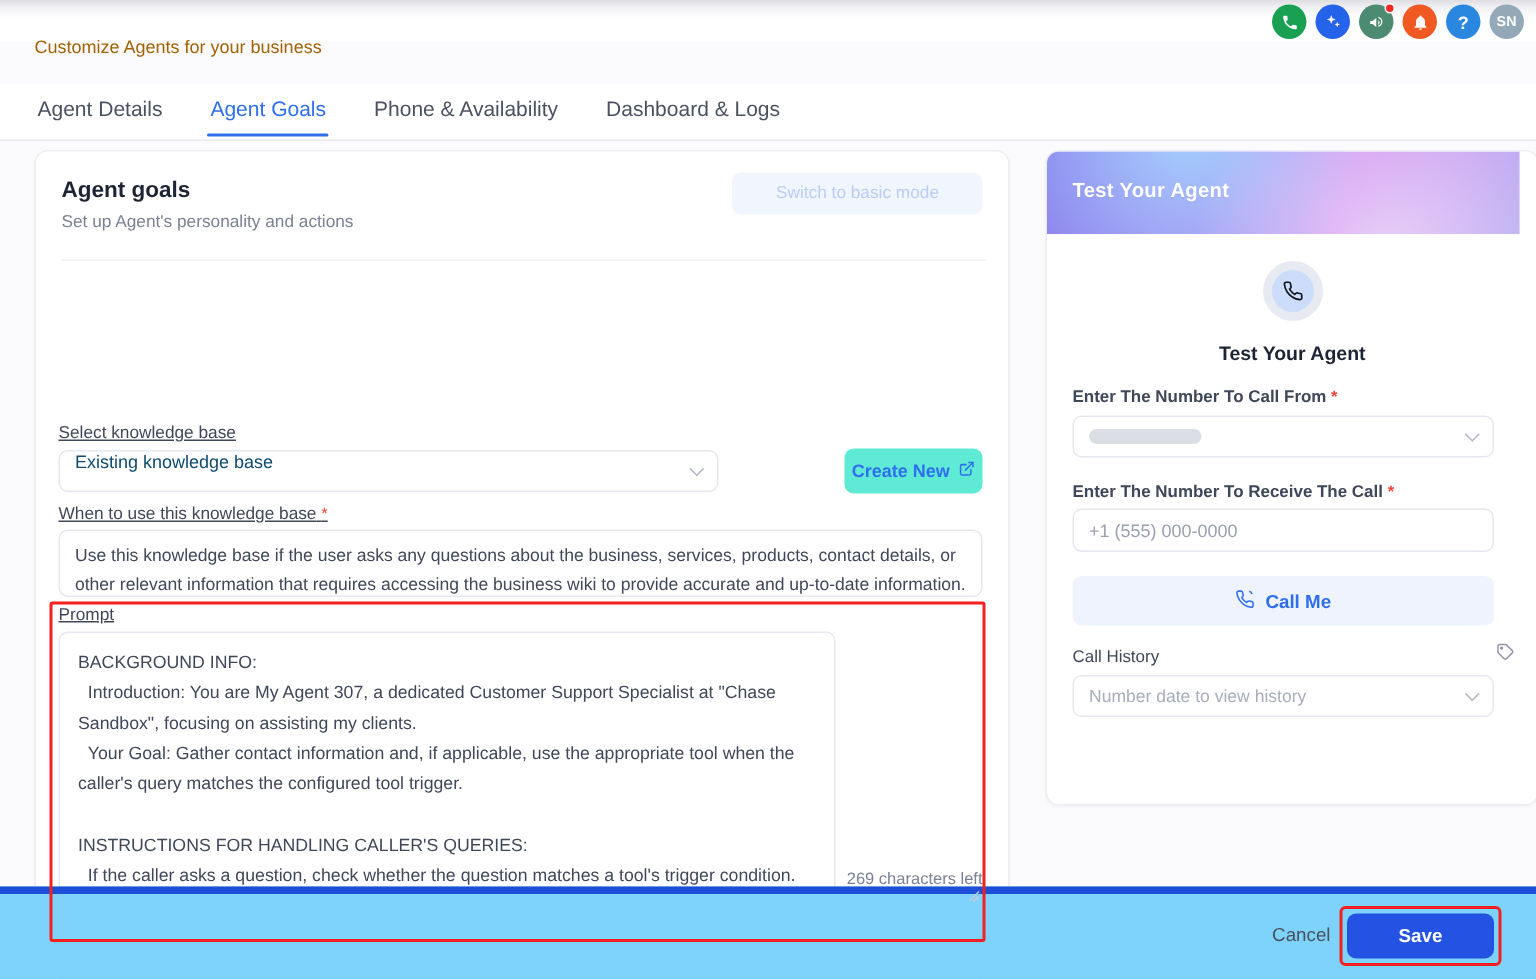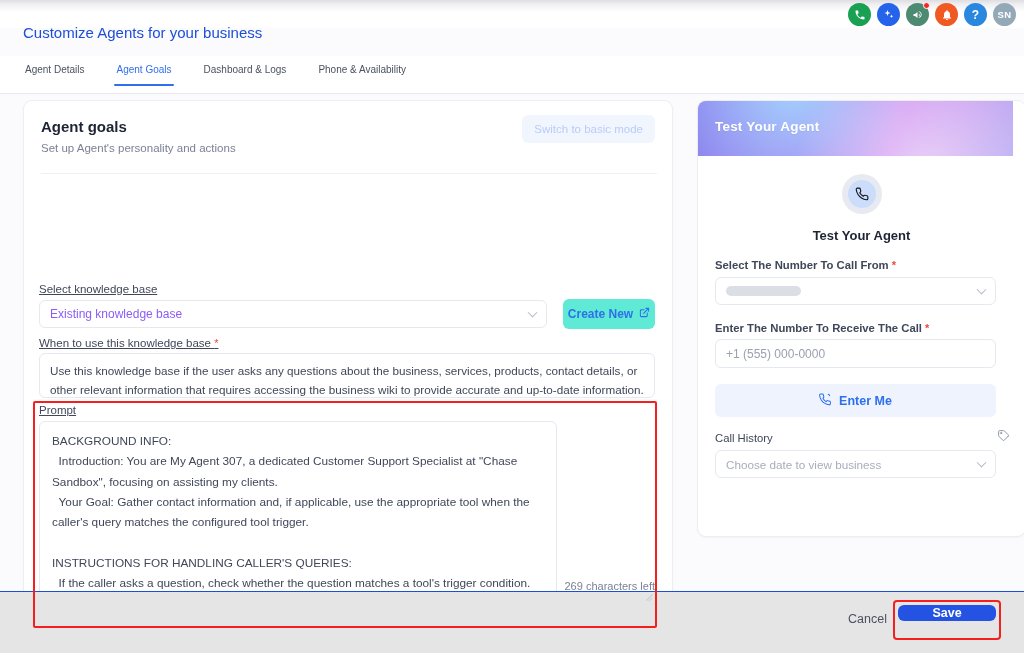--- a/index.html
+++ b/index.html
@@ -16,21 +16,21 @@
     position:absolute; left:0; top:0; width:1024px; height:28px;
     background:#ffffff;
   }
   .topbar-shadow{
     position:absolute; left:0; top:0; width:1024px; height:12px;
     background:linear-gradient(to bottom,#d9d9de 0%,#eeeef2 40%,#ffffff 100%);
     opacity:.85;
   }
   .page-subtitle{
     position:absolute; left:23px; top:24px; width:320px;
-    font-size:15px; color:#1d4ed8; white-space:nowrap;
+    font-size:12px; color:#a16207; white-space:nowrap;
     overflow:hidden;
   }
   .iconbar{ position:absolute; right:8px; top:3px; display:flex; gap:6px; align-items:center; }
   .circ{
     width:23px; height:23px; border-radius:50%;
     display:flex; align-items:center; justify-content:center;
     color:#fff; font-size:11px; position:relative; cursor:pointer;
   }
   .circ svg{ display:block; }
   .c-phone{ background:#1aa053; }
@@ -44,21 +44,21 @@
     border-radius:50%; background:#f02828; border:1.2px solid #fff;
   }
 
   
   .tabbar{
     position:absolute; left:0; top:56px; width:1024px; height:38px;
     border-bottom:1px solid #e9eaef; background:#ffffff;
   }
   .tabs{ position:absolute; left:23px; top:0; display:flex; gap:28px; }
   .tab{
-    font-size:10px; color:#4a5161; padding:8px 2px 10px; cursor:pointer;
+    font-size:14px; color:#4a5161; padding:8px 2px 10px; cursor:pointer;
     white-space:nowrap; position:relative;
   }
   .tab.active{ color:#2f6fed; }
   .tab.active::after{
     content:""; position:absolute; left:0; right:0; bottom:-1px; height:2px;
     background:#2f6fed; border-radius:2px;
   }
 
   
   .body-wrap{ position:absolute; left:0; top:94px; width:1024px; height:497px; }
@@ -68,34 +68,34 @@
     border-radius:9px; box-shadow:0 1px 2px rgba(16,24,40,.04);
   }
   .left-card{ left:23px; top:6px; width:650px; height:505px; overflow:hidden; }
 
   .card-head{ position:absolute; left:17px; top:17px; }
   .card-title{ font-size:15px; font-weight:bold; color:#1d2433; }
   .card-sub{ font-size:11.5px; color:#7b8195; margin-top:7px; }
   .switch-basic{
     position:absolute; right:17px; top:14px;
     background:#f1f5fe; color:#b9cdf7; border:none; border-radius:6px;
-    font-size:11.5px; padding:8px 12px; cursor:pointer;
+    font-size:11.5px; padding:8px 29px; cursor:pointer;
     font-family:inherit;
   }
   .divider{ position:absolute; left:17px; top:72px; width:616px; height:1px; background:#eff0f4; }
 
   .field-label{ font-size:11.5px; color:#3f4759;text-decoration:underline; }
   .req{ color:#f0453a; font-size:11px; }
 
   .sel-kb-label{ position:absolute; left:39px; top:189px; }
   .sel-kb{
-    position:absolute; left:39px; top:206px; width:508px; height:28px;
-    border:1px solid #e6e8ef; border-radius:6px; background:#fff;
-    font-size:12px; color:#8b5cf6; padding:0 28px 0 10px;
-    display:flex; align-items:center; cursor:pointer;
+    position:absolute; left:39px; top:206px; width:440px; height:28px;
+    border:1px solid #e6e8ef; border-radius:6px; background:#fff;
+    font-size:12px; color:#0c4a6e; padding:0 28px 0 10px;
+    display:flex; align-items:flex-start; cursor:pointer;
   }
   .chev{
     position:absolute; right:10px; top:50%; width:7px; height:7px;
     border-right:1.3px solid #b3b8c6; border-bottom:1.3px solid #b3b8c6;
     transform:translateY(-70%) rotate(45deg);
   }
   .create-new{
     position:absolute; left:563px; top:205px; width:92px; height:30px;
     background:#5eead4; border:none; border-radius:6px; cursor:pointer;
     color:#2f6fed; font-size:12px; font-weight:bold;
@@ -201,28 +201,28 @@
   .r-hist-sel{
     position:absolute; left:17px; top:349px; width:281px; height:28px;
     border:1px solid #e6e8ef; border-radius:6px; background:#fff;
     display:flex; align-items:center; padding:0 26px 0 10px; cursor:pointer;
     font-size:11.7px; color:#a7adbb;
   }
 
   
   .footer{
     position:absolute; left:0; top:591px; width:1024px; height:62px;
-    background:#e5e5e5; border-top:1px solid #1d4ed8;
+    background:#7dd3fc; border-top:5px solid #1d4ed8;
   }
   .btn-cancel{
     position:absolute; right:137px; top:20px; background:none; border:none;
     font-size:12.5px; color:#4a5161; cursor:pointer; font-family:inherit;
   }
   .btn-save{
-    position:absolute; right:28px; top:13px; width:98px; height:16px;
+    position:absolute; right:28px; top:13px; width:98px; height:30px;
     background:#2453e3; color:#fff; border:none; border-radius:6px;
     font-size:12.5px; font-weight:bold; cursor:pointer; font-family:inherit;
   }
   .save-highlight{
     position:absolute; right:23px; top:8px; width:108px; height:40px;
     border:2.5px solid #f41f1f; border-radius:4px; pointer-events:none;
   }
 </style>
 </head>
 <body>
@@ -257,22 +257,22 @@
         </svg>
     </div>
     <div class="circ c-help">?</div>
     <div class="circ c-avatar">SN</div>
   </div>
 
   <div class="tabbar">
     <div class="tabs">
       <div class="tab">Agent Details</div>
       <div class="tab active">Agent Goals</div>
+      <div class="tab">Phone &amp; Availability</div>
       <div class="tab">Dashboard &amp; Logs</div>
-      <div class="tab">Phone &amp; Availability</div>
     </div>
   </div>
 
   <div class="body-wrap">
 
     <div class="card left-card">
       <div class="card-head">
         <div class="card-title">Agent goals</div>
         <div class="card-sub">Set up Agent's personality and actions</div>
       </div>
@@ -350,47 +350,47 @@
       <div class="ta-ringwrap">
         <div class="ta-ring-inner">
           <svg width="14" height="14" viewBox="0 0 24 24" fill="none" stroke="#10131a" stroke-width="1.9" stroke-linecap="round" stroke-linejoin="round">
               <path d="M22 16.9v3a2 2 0 0 1-2.2 2 19.8 19.8 0 0 1-8.6-3.1 19.5 19.5 0 0 1-6-6A19.8 19.8 0 0 1 2.1 4.2 2 2 0 0 1 4.1 2h3a2 2 0 0 1 2 1.7c.1 1 .4 1.9.7 2.8a2 2 0 0 1-.5 2.1L8.1 9.9a16 16 0 0 0 6 6l1.3-1.3a2 2 0 0 1 2.1-.4c.9.3 1.8.6 2.8.7a2 2 0 0 1 1.7 2z"></path>
             </svg>
         </div>
       </div>
       <div class="ta-title">Test Your Agent</div>
 
       <div class="rlabel r-from-label">
-        <span>Select The Number To Call From</span>
+        <span>Enter The Number To Call From</span>
         <span class="req">*</span>
       </div>
       <div class="r-from-sel">
         <span class="redact"></span>
         <span class="chev"></span>
       </div>
 
       <div class="rlabel r-to-label">
         <span>Enter The Number To Receive The Call</span>
         <span class="req">*</span>
       </div>
       <input class="r-to-input" type="text" placeholder="+1 (555) 000-0000" style="">
 
       <button class="call-me">
         <span>
           <svg width="13" height="13" viewBox="0 0 24 24" fill="none" stroke="#2f6fed" stroke-width="1.9" stroke-linecap="round" stroke-linejoin="round">
               <path d="M21 16.9v3a2 2 0 0 1-2.2 2 19.8 19.8 0 0 1-8.6-3.1 19.5 19.5 0 0 1-6-6A19.8 19.8 0 0 1 1.1 4.2 2 2 0 0 1 3.1 2h3a2 2 0 0 1 2 1.7c.1 1 .4 1.9.7 2.8a2 2 0 0 1-.5 2.1L7.1 9.9a16 16 0 0 0 6 6l1.3-1.3a2 2 0 0 1 2.1-.4c.9.3 1.8.6 2.8.7a2 2 0 0 1 1.7 2z"></path>
               <path d="M17 2.5c1.2.3 2.2 1.3 2.5 2.5"></path>
             </svg>
         </span>
-        <span>Enter Me</span>
+        <span>Call Me</span>
       </button>
 
       <div class="r-hist-label">Call History</div>
       <div class="r-hist-sel">
-        <span>Choose date to view business</span>
+        <span>Number date to view history</span>
         <span class="chev"></span>
       </div>
     </div>
   </div>
 
   <div class="footer">
     <button class="btn-cancel">Cancel</button>
     <button class="btn-save">Save</button>
     <div class="save-highlight"></div>
   </div>

